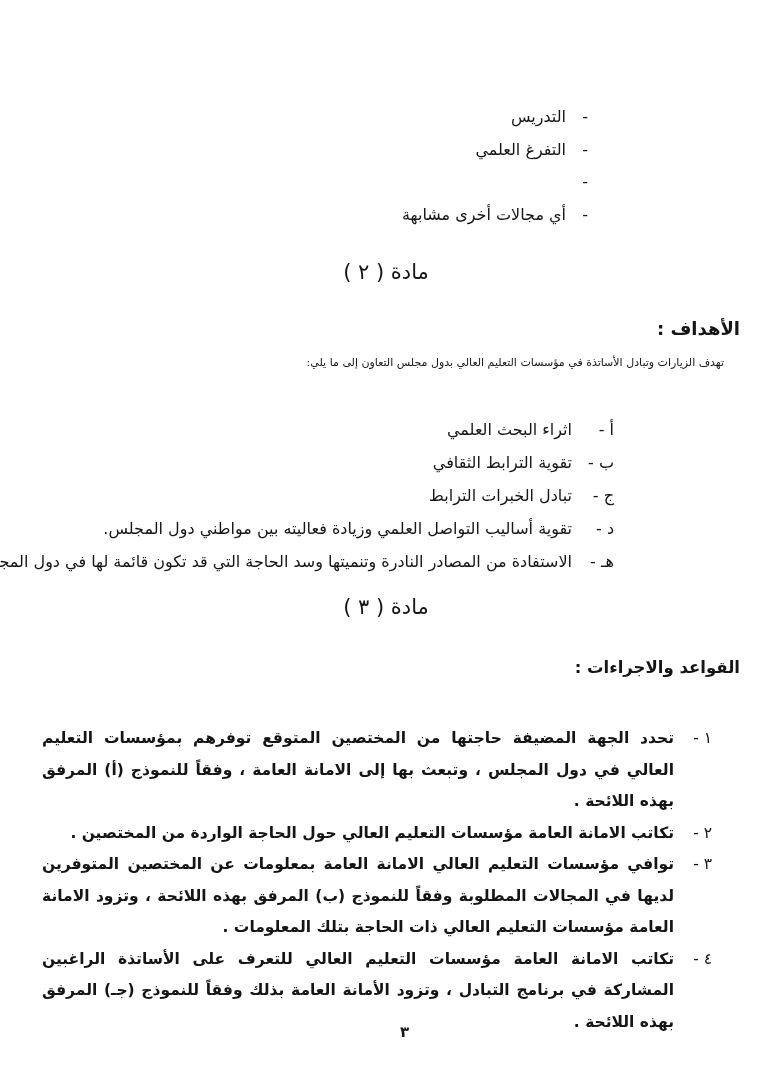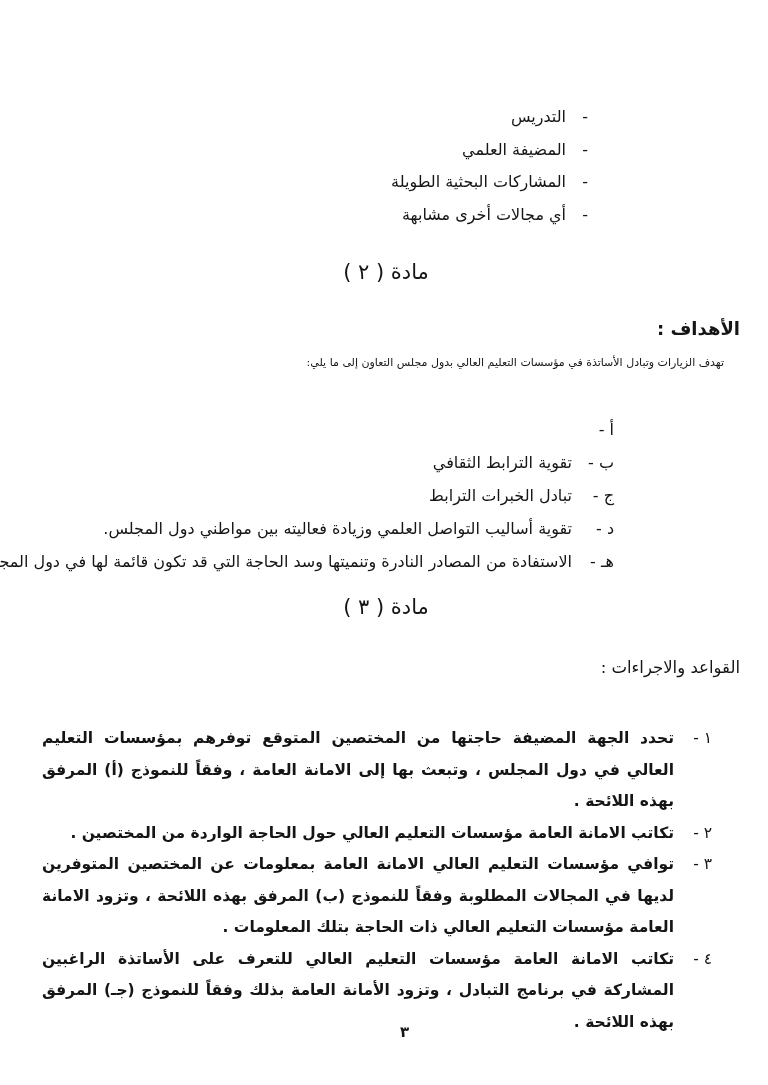--- a/index.html
+++ b/index.html
@@ -56,21 +56,21 @@
     white-space: nowrap;
   }
   .heading-objectives {
     top: 318px;
     font-size: 18px;
     font-weight: bold;
   }
   .heading-rules {
     top: 658px;
     font-size: 16.5px;
-    font-weight: normal;
+    font-weight: bold;
   }
 
   
   .paragraph {
     position: absolute;
     font-size: 11px;
     line-height: 1.45;
     white-space: nowrap;
   }
   .para-objectives { top: 355px; right: 44px; }
@@ -131,41 +131,41 @@
 
 <div class="page">
 
   <div class="intro-list">
     <div class="row">
       <span class="dash-cell">-</span>
       <span class="intro-text">التدريس</span>
     </div>
     <div class="row">
       <span class="dash-cell">-</span>
-      <span class="intro-text">المضيفة العلمي</span>
-    </div>
-    <div class="row">
-      <span class="dash-cell">-</span>
-      <span class="intro-text">المشاركات البحثية الطويلة</span>
+      <span class="intro-text">التفرغ العلمي</span>
+    </div>
+    <div class="row">
+      <span class="dash-cell">-</span>
     </div>
     <div class="row">
       <span class="dash-cell">-</span>
       <span class="intro-text">أي مجالات أخرى مشابهة</span>
     </div>
   </div>
 
   <div class="article-title t2">مادة ( ٢ )</div>
 
   <div class="section-heading heading-objectives">الأهداف :</div>
 
   <div class="paragraph para-objectives">تهدف الزيارات وتبادل الأساتذة في مؤسسات التعليم العالي بدول مجلس التعاون إلى ما يلي:</div>
 
   <div class="objectives-list">
     <div class="row">
       <span class="obj-marker">أ -</span>
+      <span class="obj-text">اثراء البحث العلمي</span>
     </div>
     <div class="row">
       <span class="obj-marker">ب -</span>
       <span class="obj-text">تقوية الترابط الثقافي</span>
     </div>
     <div class="row">
       <span class="obj-marker">ج -</span>
       <span class="obj-text">تبادل الخبرات الترابط</span>
     </div>
     <div class="row">

